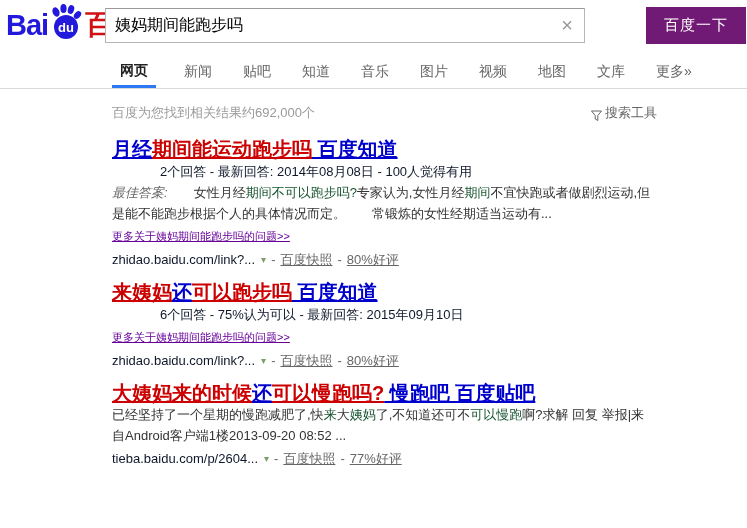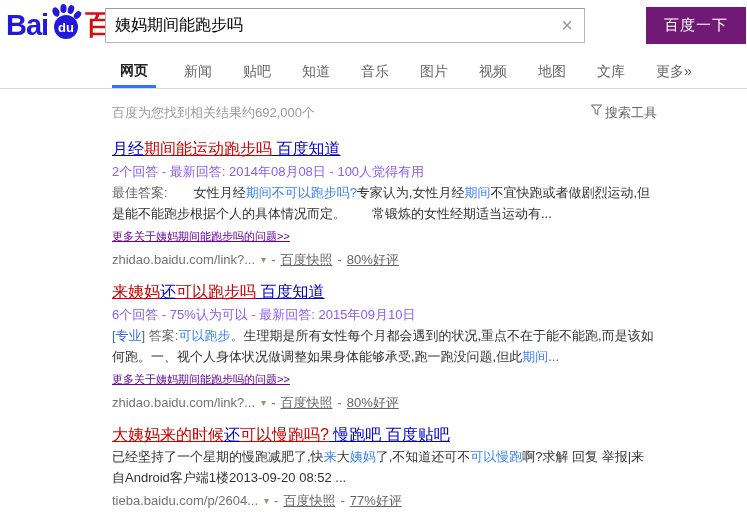--- a/index.html
+++ b/index.html
@@ -35,35 +35,35 @@
   .nav {
     position: absolute; top: 56px; left: 0; right: 0; height: 33px;
     border-bottom: 1px solid #d9d9d9; padding-left: 112px;
     display: flex; align-items: stretch; gap: 25px;
   }
   .tab { font-size: 14px; color: #666; display: flex; align-items: center; cursor: pointer; padding: 0 3px; }
   .tab.active { color: #222; font-weight: bold; border-bottom: 3px solid #2d78f4; padding: 0 8px; text-align: center; }
   
   .main { position: absolute; top: 90px; left: 112px; width: 543px; }
   .stats { position: relative; margin-top: 14px; font-size: 13px; color: #9a9a9a; height: 18px; }
-  .tools { position: absolute; right: -2px; top: 0; color: #666; cursor: pointer; display: flex; align-items: flex-start; gap: 3px; }
+  .tools { position: absolute; right: -2px; top: 0; color: #666; cursor: pointer; display: flex; align-items: flex-end; gap: 3px; }
   .results { margin-top: 16px; }
   .result { margin-bottom: 11px; }
-  .r-title { font-size: 16px; font-weight: normal; line-height: 22px; cursor: pointer; }
+  .r-title { font-size: 20px; font-weight: bold; line-height: 22px; cursor: pointer; }
   .r-title span { text-decoration: underline; }
   .t-b { color: #0000cc; }
   .t-r { color: #cc0000; }
-  .meta { font-size: 13px; color: #8b5cf6; line-height: 21px; margin-top: 1px; }
+  .meta { font-size: 13px; color: #0f172a; line-height: 21px; margin-top: 1px; margin-left: 48px; }
   .snippet { font-size: 13px; color: #333; line-height: 21px; }
-  .s-r { color: #3b82f6; }
-  .s-g { color: #666; }
+  .s-r { color: #14532d; }
+  .s-g { color: #666; font-style: italic; }
   .s-b { color: #3b6ad8; }
   .more { display: inline-block; font-size: 11px; color: #660099; text-decoration: underline; line-height: 21px; margin-top: 2px; cursor: pointer; }
   .urlline { font-size: 13px; line-height: 21px; margin-top: 2px; color: #666; display: flex; align-items: center; }
-  .url { color: #737373; cursor: pointer; text-align: right; }
+  .url { color: #0f172a; cursor: pointer; text-align: right; }
   .caret { color: #7f9f6a; font-size: 10px; margin-left: 6px; cursor: pointer; }
   .dash { margin: 0 5px; color: #666; }
   .glink { color: #666; text-decoration: underline; cursor: pointer; }
 </style>
 </head>
 <body>
 
 <div class="header">
   <div class="logo">
     <span class="logo-bai">Bai</span>
@@ -121,21 +121,20 @@
         <span class="dash">-</span>
         <a class="glink">百度快照</a>
         <span class="dash">-</span>
         <a class="glink">80%好评</a>
       </div>
     </div>
 
     <div class="result">
       <h3 class="r-title"><span class="t-r">来姨妈</span><span class="t-b">还</span><span class="t-r">可以跑步吗</span><span class="t-b"> 百度知道</span></h3>
       <div class="meta">6个回答 - 75%认为可以 - 最新回答: 2015年09月10日</div>
-      <div class="snippet"><span class="s-b">[专业]</span><span class="s-g"> 答案:</span><span class="s-r">可以跑步</span><span>。生理期是所有女性每个月都会遇到的状况,重点不在于能不能跑,而是该如何跑。一、视个人身体状况做调整如果身体能够承受,跑一跑没问题,但此</span><span class="s-r">期间</span><span class="s-g">...</span></div>
       <a class="more">更多关于姨妈期间能跑步吗的问题&gt;&gt;</a>
       <div class="urlline">
         <span class="url">zhidao.baidu.com/link?...</span>
         <span class="caret">▾</span>
         <span class="dash">-</span>
         <a class="glink">百度快照</a>
         <span class="dash">-</span>
         <a class="glink">80%好评</a>
       </div>
     </div>

